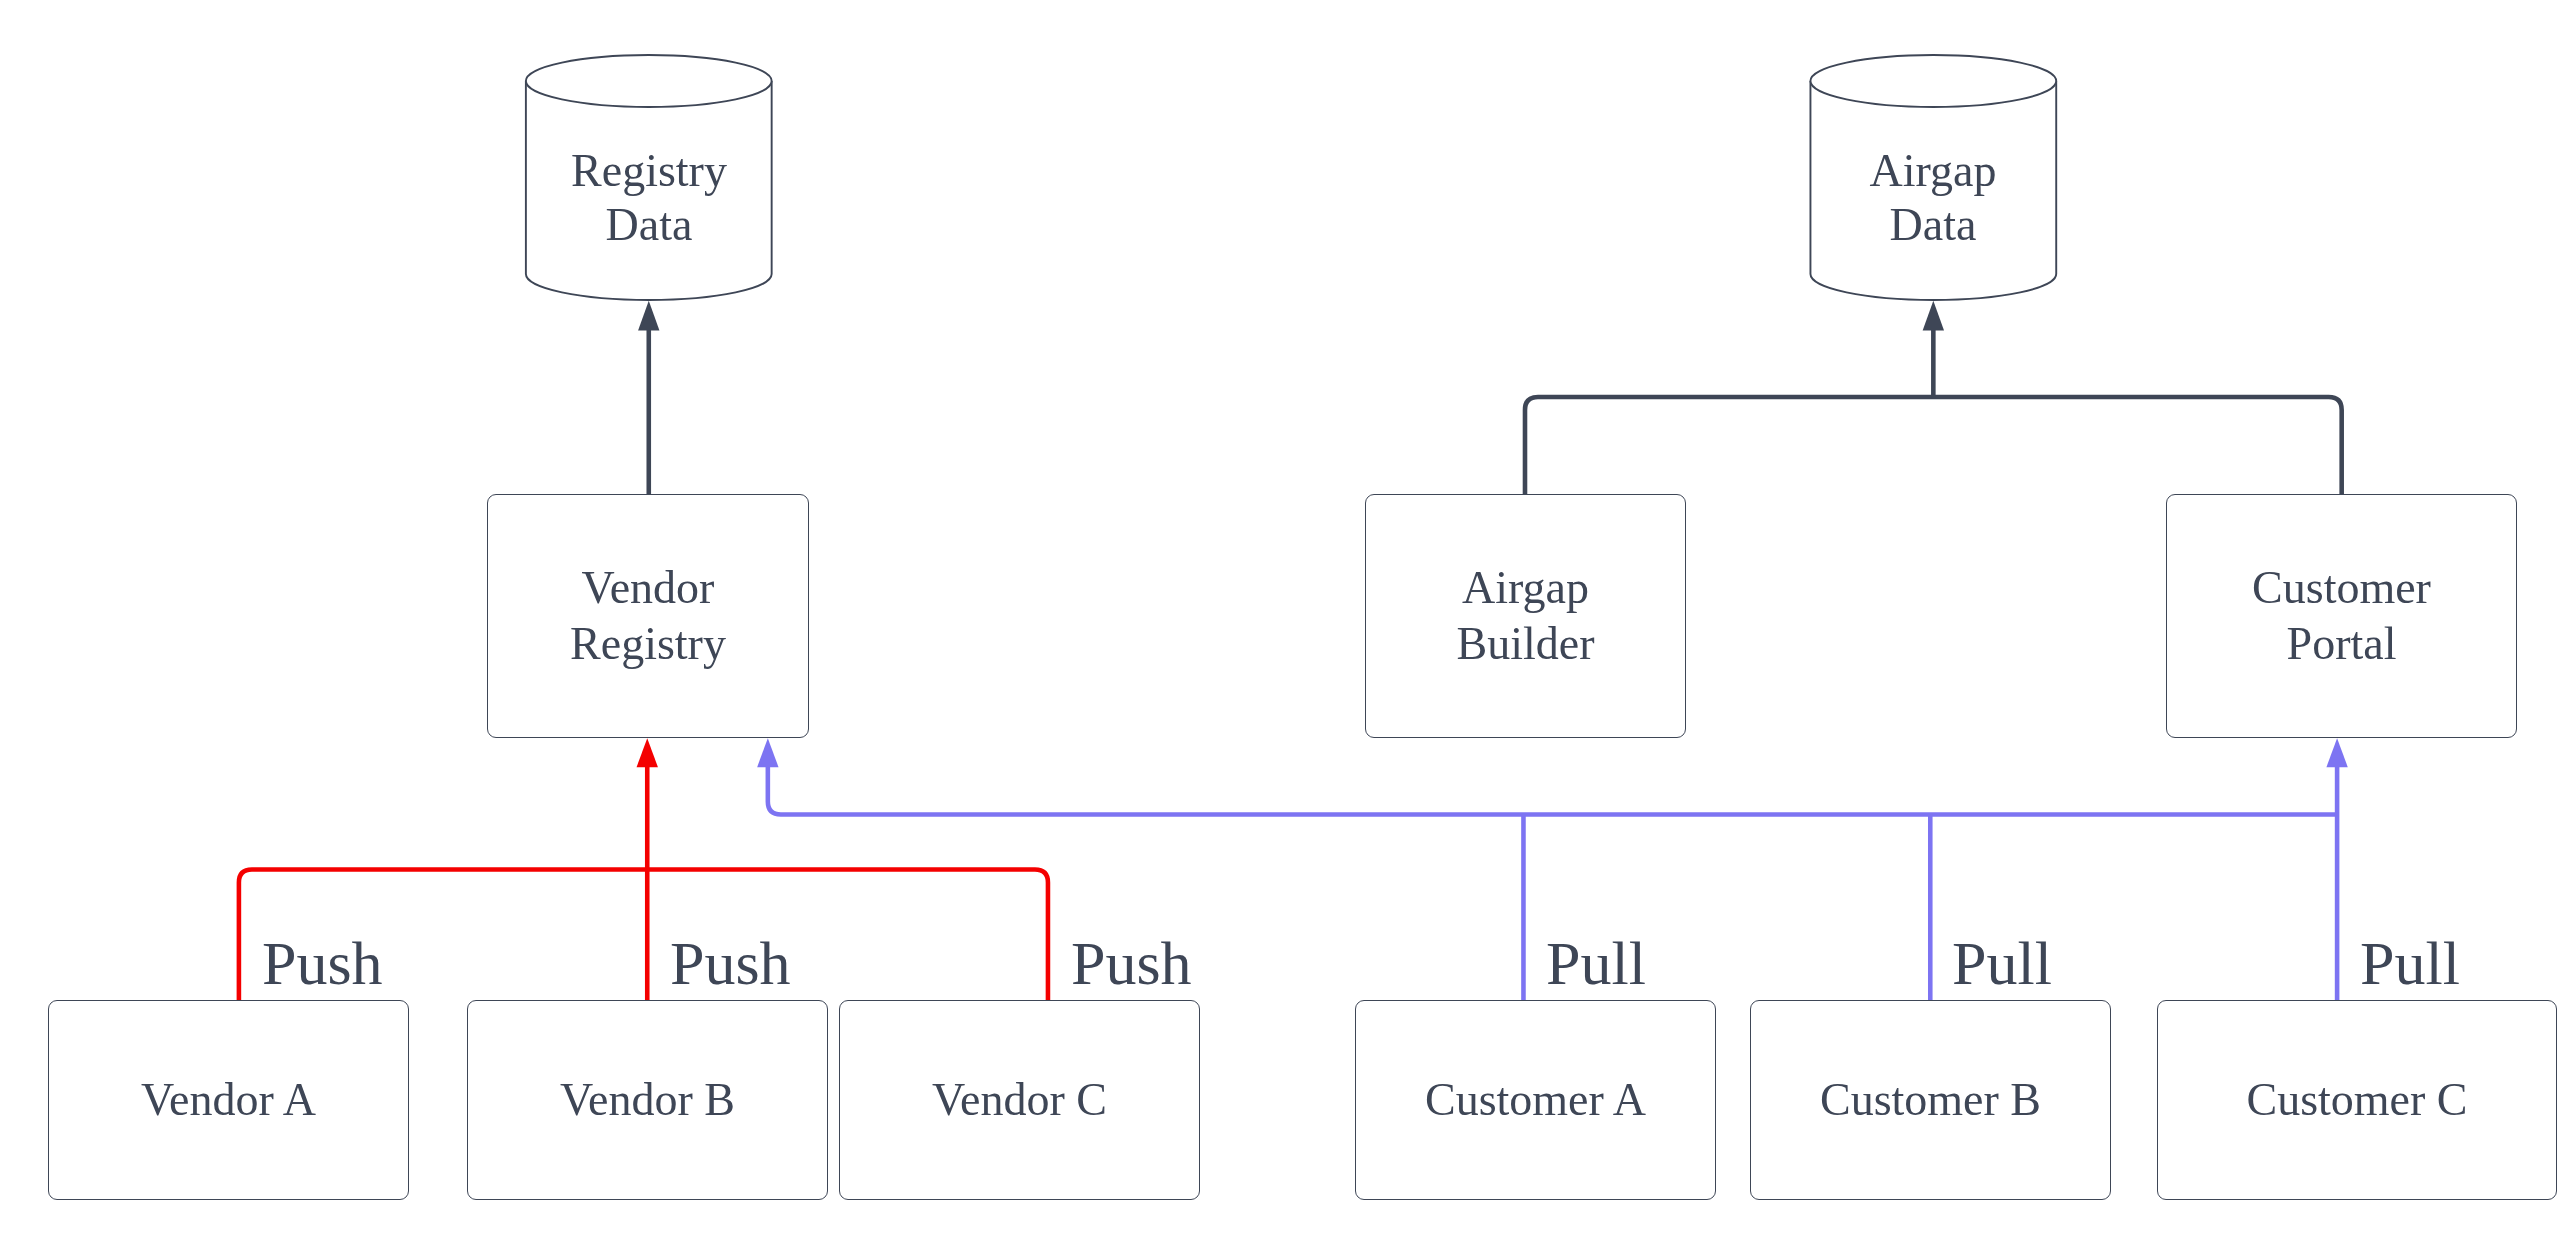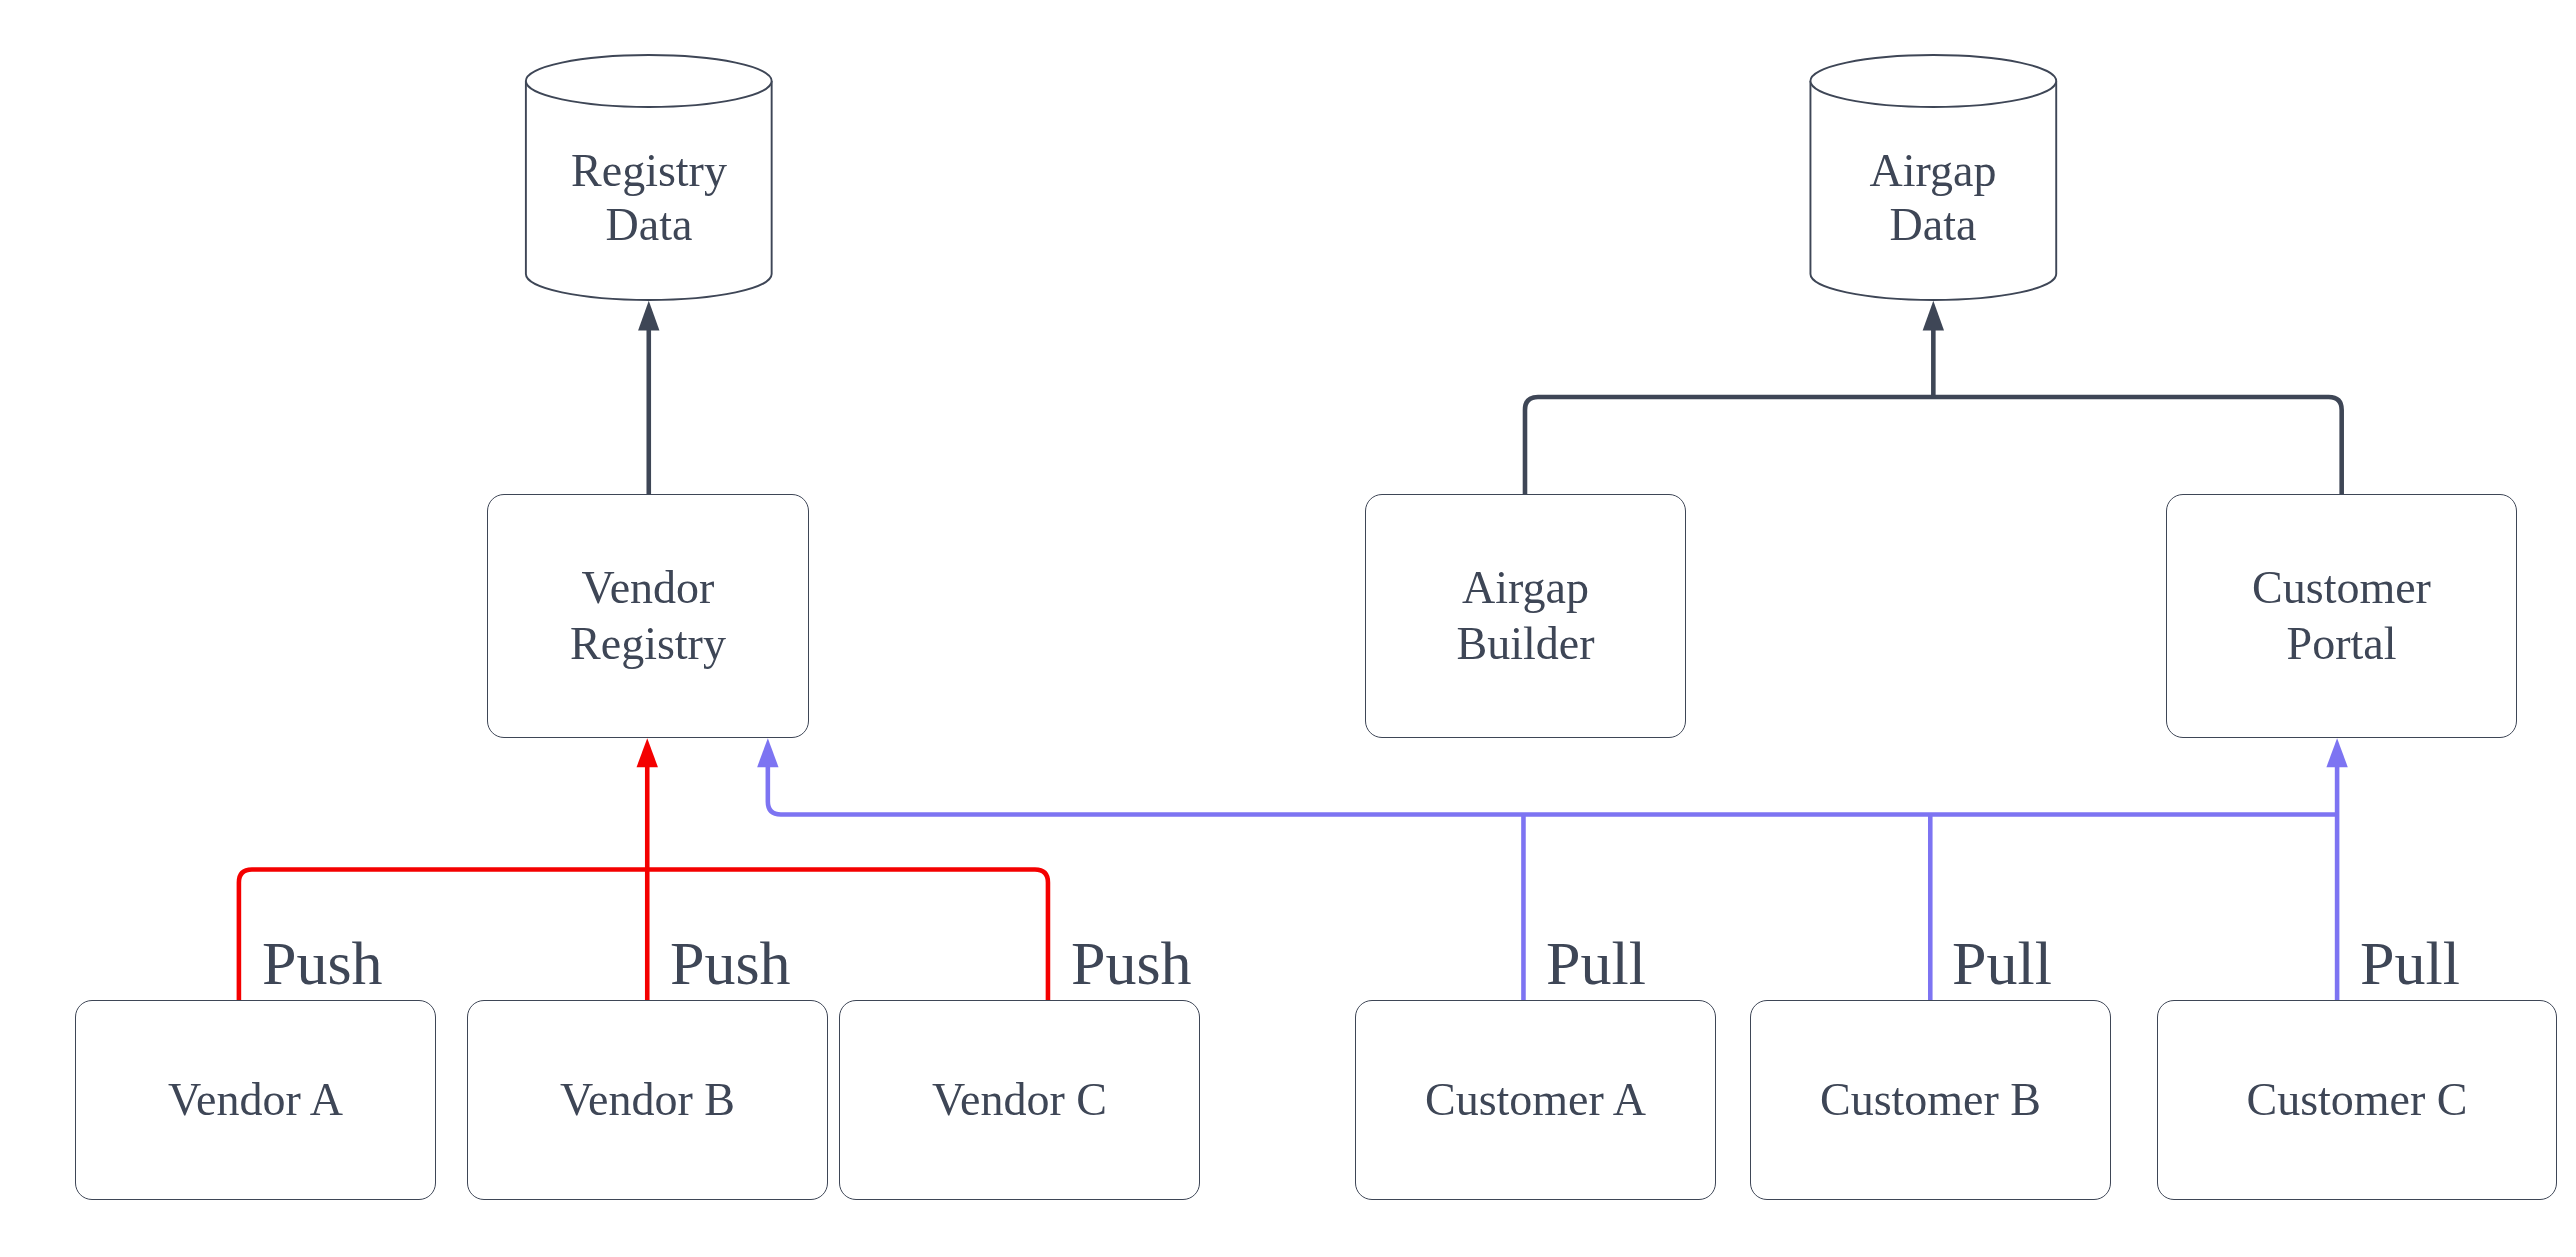--- a/index.html
+++ b/index.html
@@ -27,21 +27,21 @@
   .edge.pull{stroke:var(--edge-pull);}
   .arrow.dark{fill:var(--edge-dark);stroke:none;}
   .arrow.push{fill:var(--edge-push);stroke:none;}
   .arrow.pull{fill:var(--edge-pull);stroke:none;}
   .node-shape{fill:var(--node-fill);stroke:var(--node-border);stroke-width:2.5px;}
   .node.box{
     position:absolute;
     box-sizing:border-box;
     background:var(--node-fill);
     border:1.5px solid var(--node-border);
-    border-radius:17px;
+    border-radius:9px;
     display:flex;flex-direction:column;align-items:center;justify-content:center;
     font-size:46px;line-height:1.22;text-align:center;
   }
   .cyl-label{
     position:absolute;
     display:flex;flex-direction:column;align-items:center;justify-content:center;
     font-size:46px;line-height:1.18;text-align:center;
   }
   .edge-label{
     position:absolute;
@@ -100,21 +100,21 @@
   </div>
   <div class="node box" style="left:1365px;top:494px;width:321px;height:244px;">
     <span>Airgap</span>
     <span>Builder</span>
   </div>
   <div class="node box" style="left:2166px;top:494px;width:351px;height:244px;">
     <span>Customer</span>
     <span>Portal</span>
   </div>
 
-  <div class="node box" style="left:75px;top:1000px;width:361px;height:200px;">
+  <div class="node box" style="left:48px;top:1000px;width:361px;height:200px;">
     <span>Vendor A</span>
   </div>
   <div class="node box" style="left:467px;top:1000px;width:361px;height:200px;">
     <span>Vendor B</span>
   </div>
   <div class="node box" style="left:839px;top:1000px;width:361px;height:200px;">
     <span>Vendor C</span>
   </div>
   <div class="node box" style="left:1343px;top:1000px;width:361px;height:200px;margin-left:12px;">
     <span>Customer A</span>

